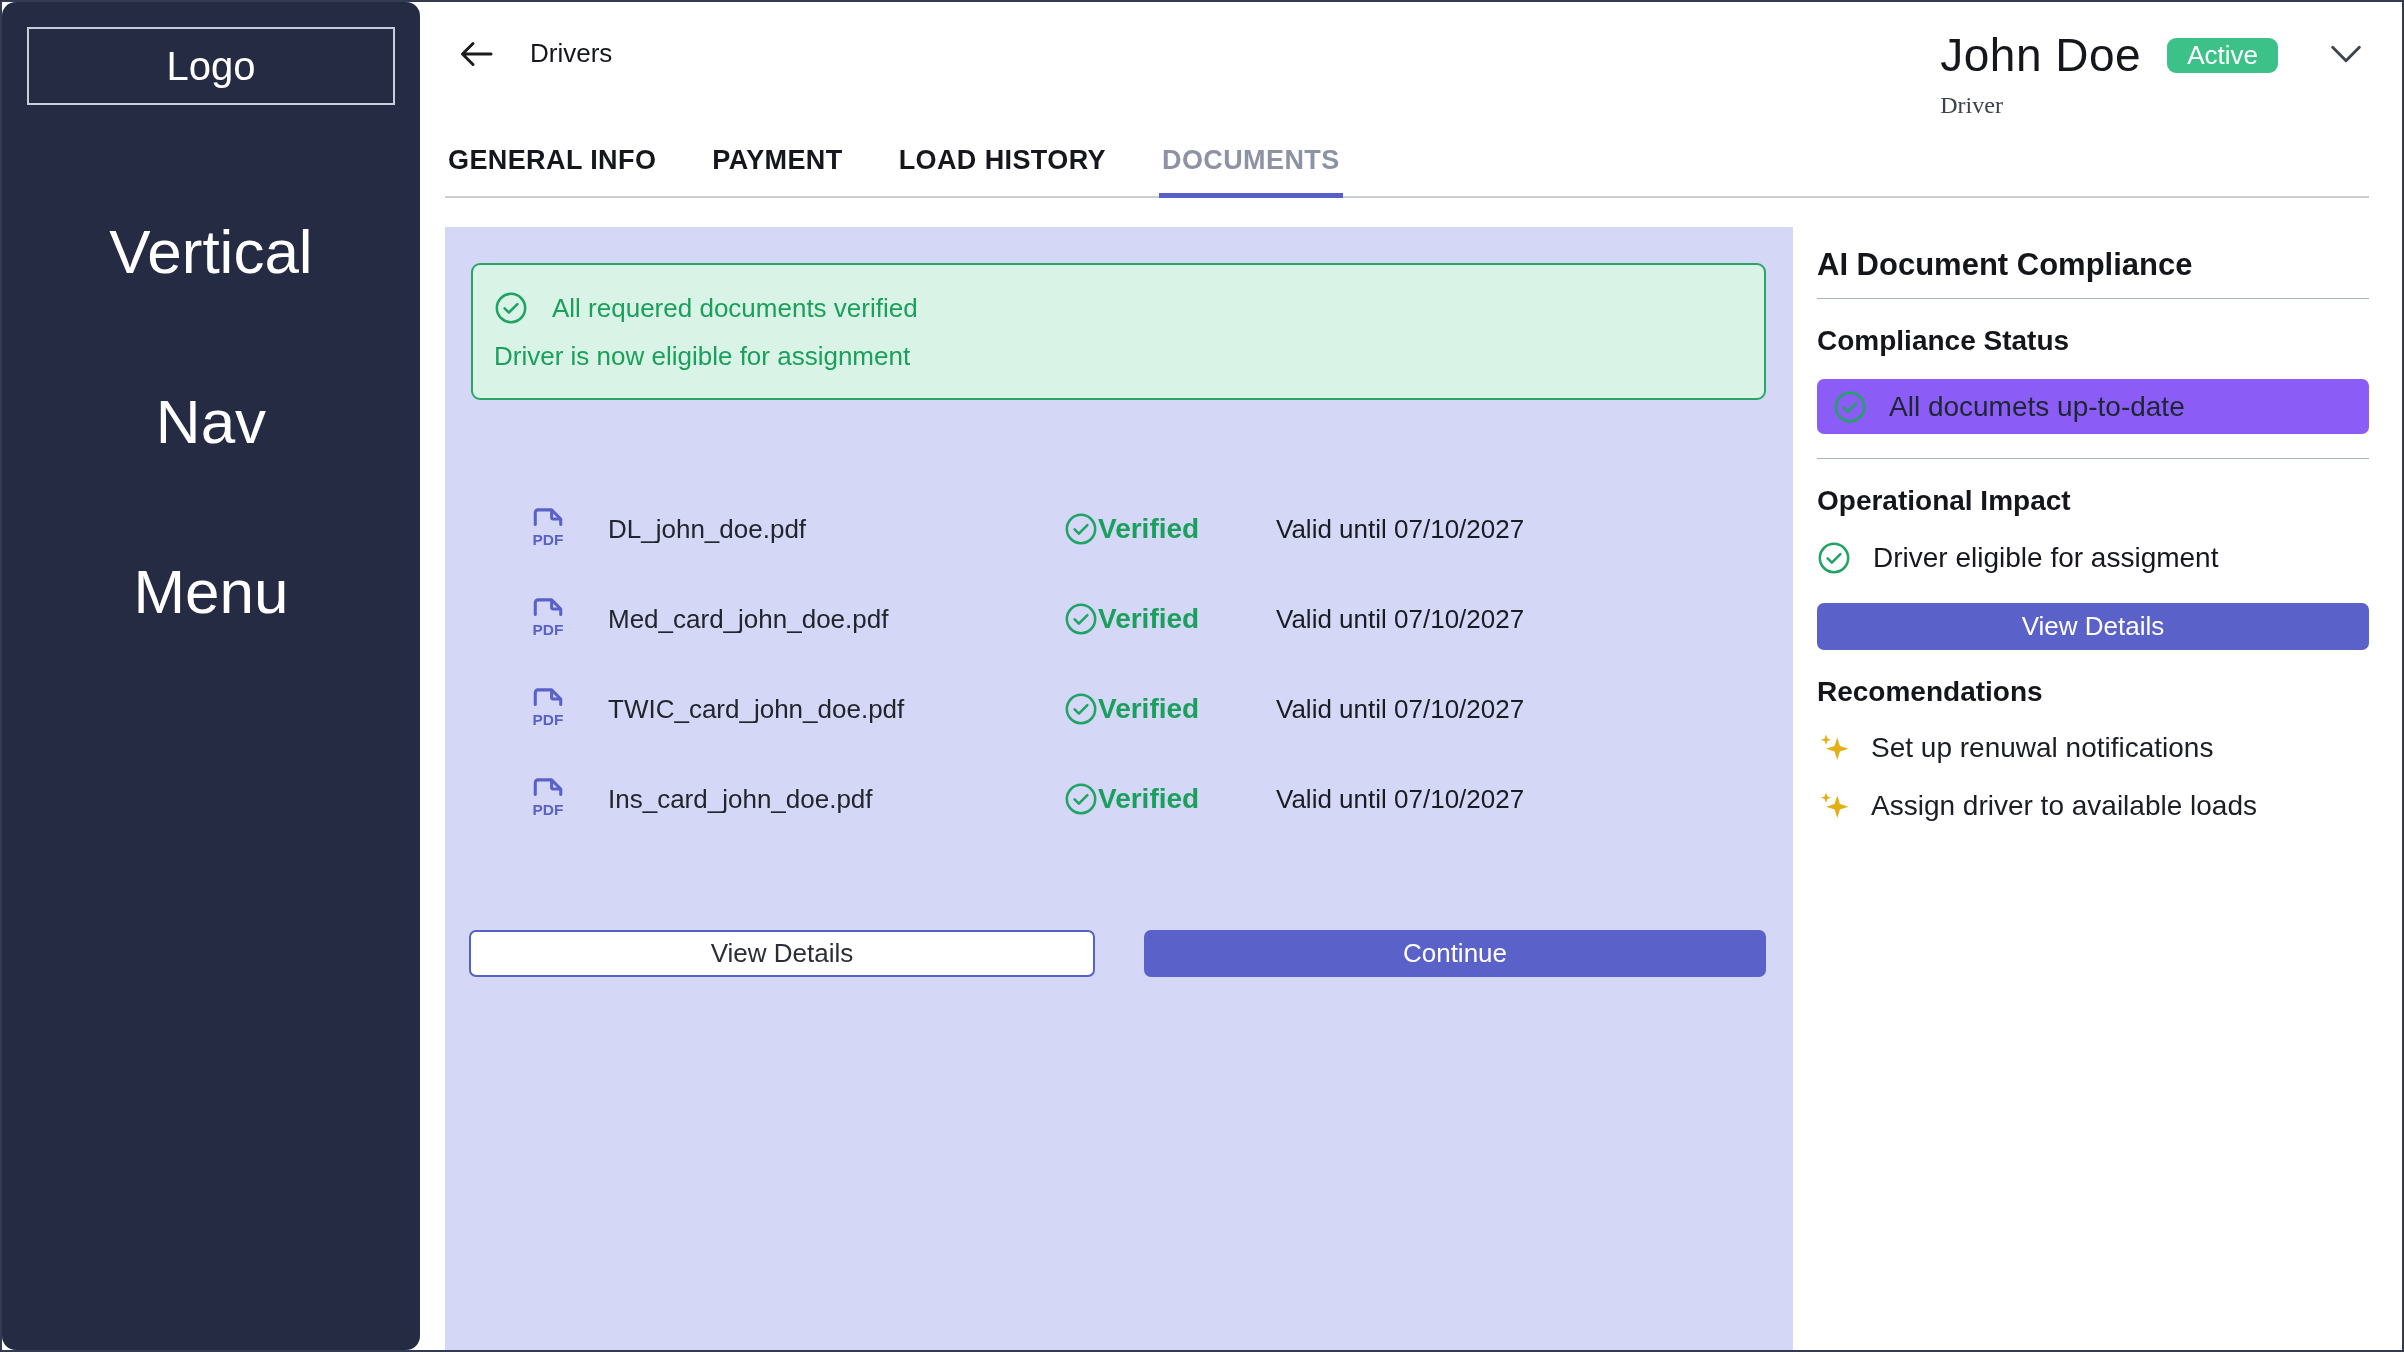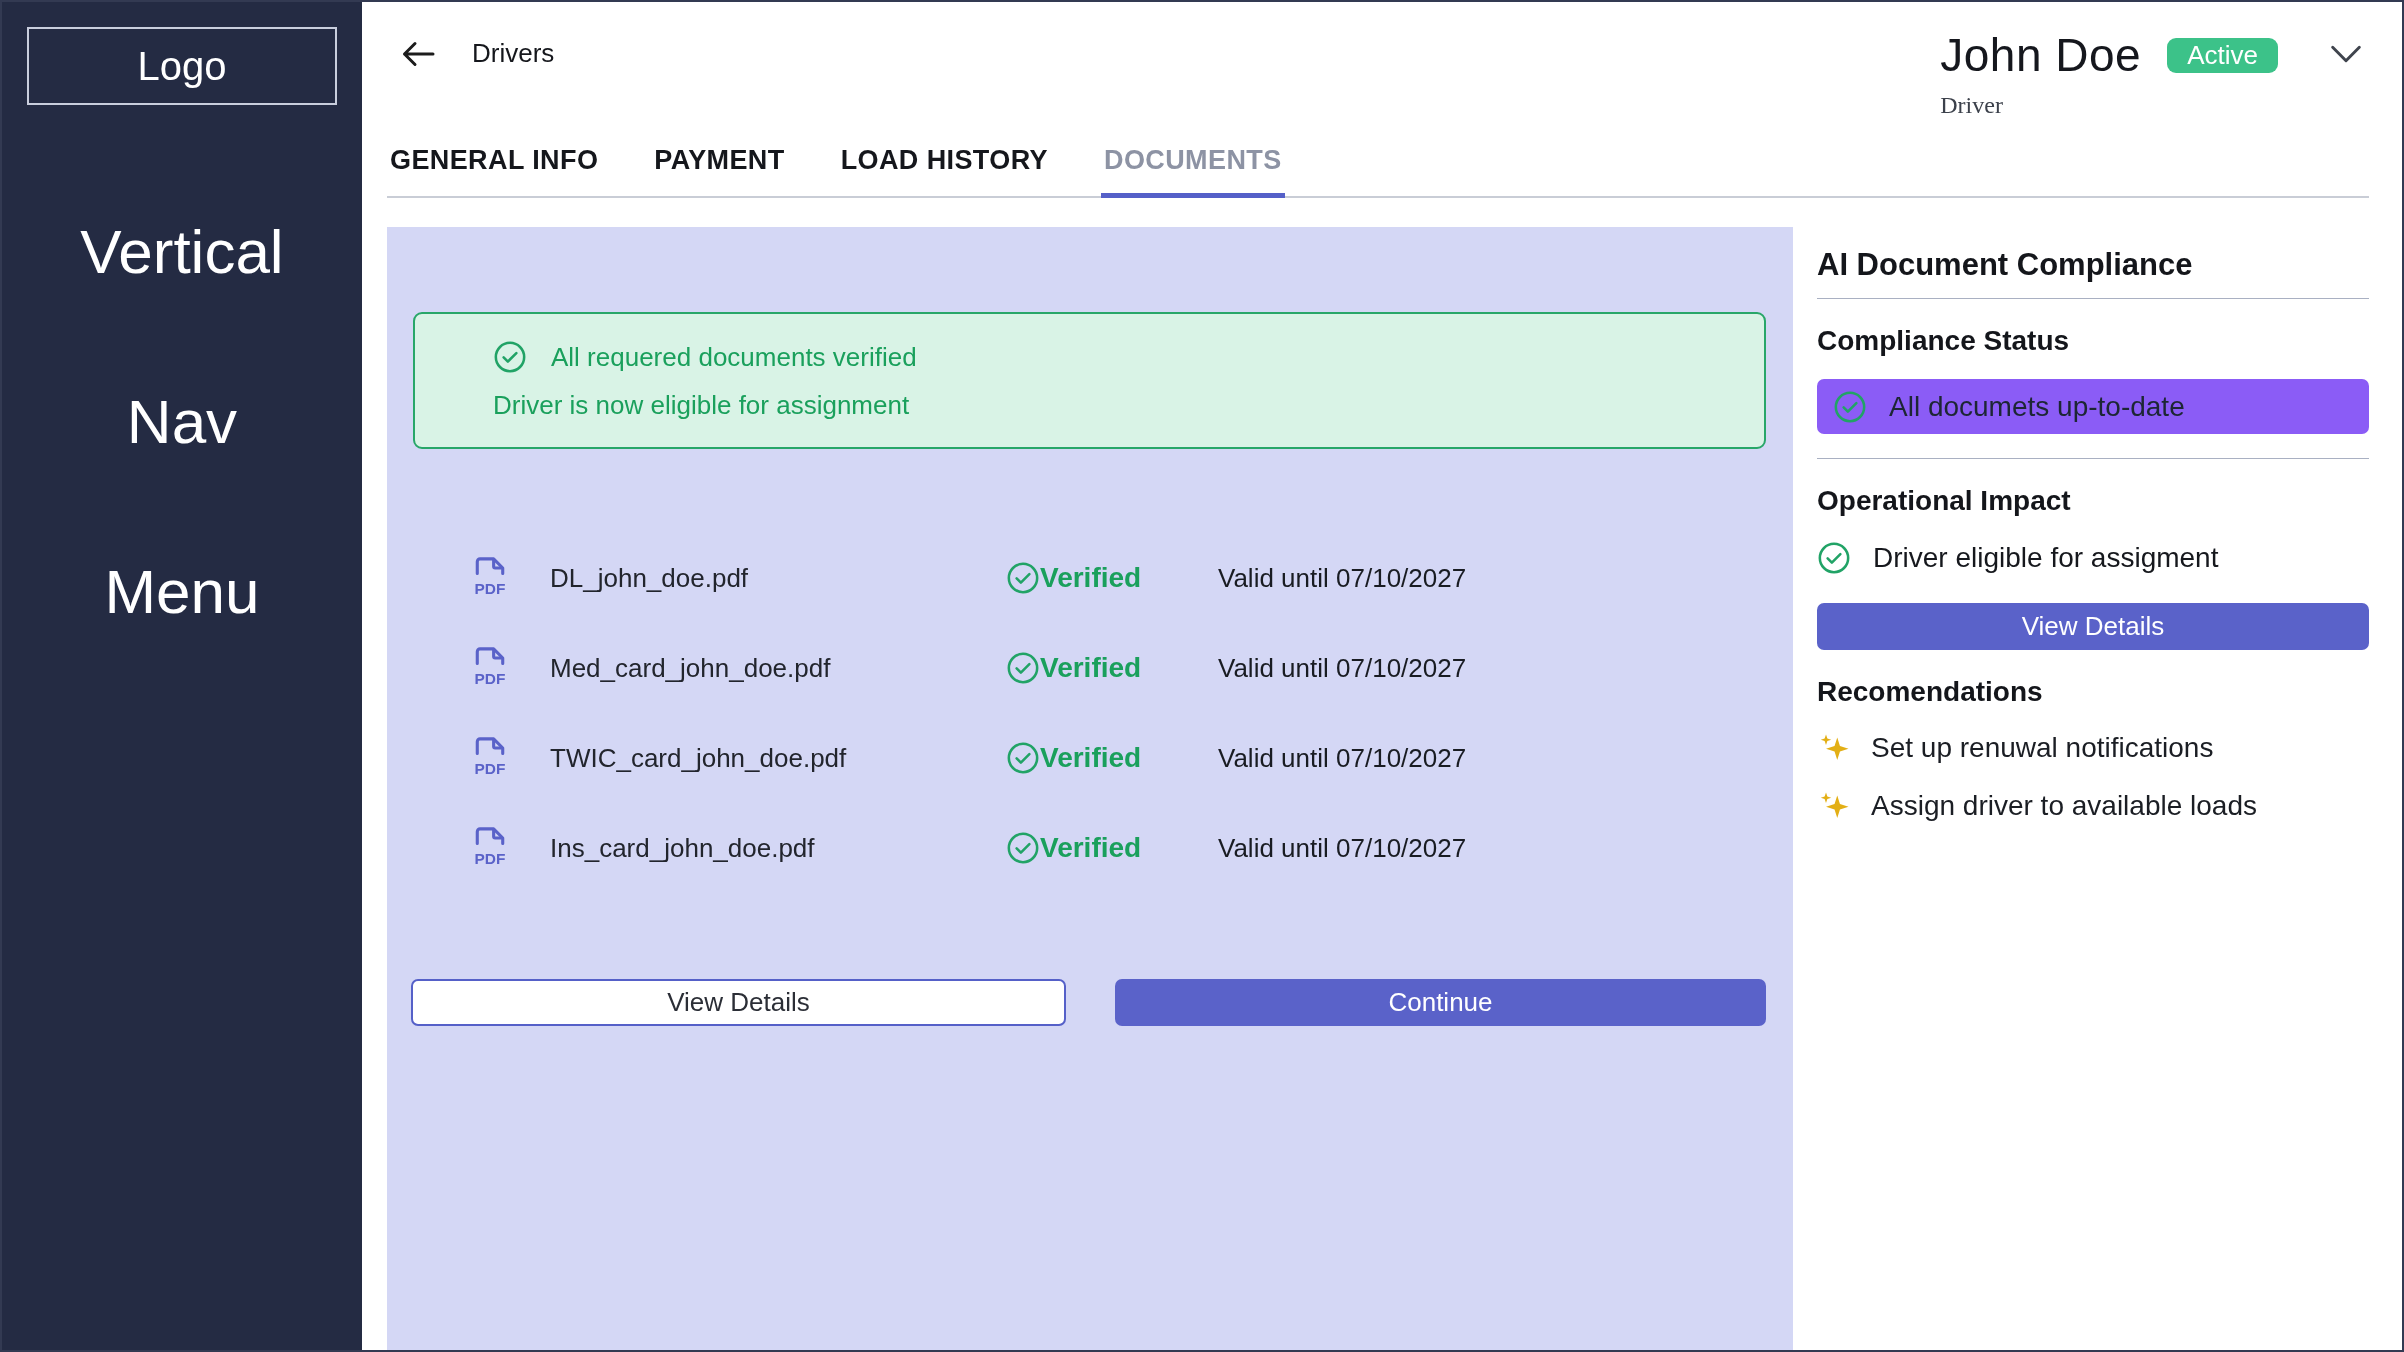--- a/index.html
+++ b/index.html
@@ -3,21 +3,21 @@
 <meta charset="utf-8">
 <style>
   * { box-sizing: border-box; }
   html,body { margin:0; padding:0; background:#e8e8e8; font-family:"Liberation Sans", sans-serif; }
   .screen {
     width:2404px; height:1352px; background:#ffffff;
     border:2px solid #333a52; display:flex; overflow:hidden;
   }
 
   
-  .sidebar { width:360px; flex-shrink:0; background:#242b43; color:#fff; display:flex; flex-direction:column; }
+  .sidebar { width:418px; flex-shrink:0; background:#242b43; color:#fff; display:flex; flex-direction:column;border-radius:14px; }
   .logo-box {
     margin:25px; height:78px; border:2px solid #c9cedd;
     display:flex; align-items:center; justify-content:center;
     font-size:40px; color:#fff;
   }
   .side-nav { margin-top:88px; display:flex; flex-direction:column; align-items:center; gap:102px; }
   .side-nav-item { font-size:62px; font-weight:500; color:#fff; line-height:1.1; cursor:pointer; }
 
   
   .main { flex:1; min-width:0; display:flex; flex-direction:column; }
@@ -37,22 +37,22 @@
   .tabs { display:flex; gap:50px; margin:26px 33px 0 25px; border-bottom:2px solid #c9cdd6; }
   .tab { font-size:27px; font-weight:600; color:#15171c; padding:0 3px 17px 3px; letter-spacing:0.4px; cursor:pointer; white-space:nowrap; }
   .tab.active { color:#8d93a4; border-bottom:5px solid #5560c8; margin-bottom:-2px; }
 
   
   .content { flex:1; min-height:0; display:flex; margin:29px 33px 0 25px; }
 
   .doc-panel { flex:1; background:#d4d7f5; display:flex; flex-direction:column; min-width:0; }
 
   .success-banner {
-    margin:85px 27px 0 26px; border:2px solid #28a669; background:#d9f3e6;
-    border-radius:9px; padding:26px 20px 26px 78px; color:#1aa05c;
+    margin:36px 27px 0 26px; border:2px solid #28a669; background:#d9f3e6;
+    border-radius:9px; padding:26px 20px 26px 21px; color:#1aa05c;
   }
   .banner-row1 { display:flex; align-items:center; gap:24px; font-size:26px; font-weight:500; }
   .banner-line2 { margin-top:16px; font-size:26px; font-weight:500; }
 
   .doc-list { margin-top:84px; display:flex; flex-direction:column; }
   .doc-row { display:grid; grid-template-columns:80px 456px 212px auto; align-items:center; padding-left:83px; height:90px; cursor:pointer; }
   .doc-name { font-size:26px; color:#22252d; }
   .verified-group { display:flex; align-items:center; }
   .verified-label { color:#1aa05c; font-weight:700; font-size:28px; }
   .valid-until { font-size:26px; color:#191c22; }

